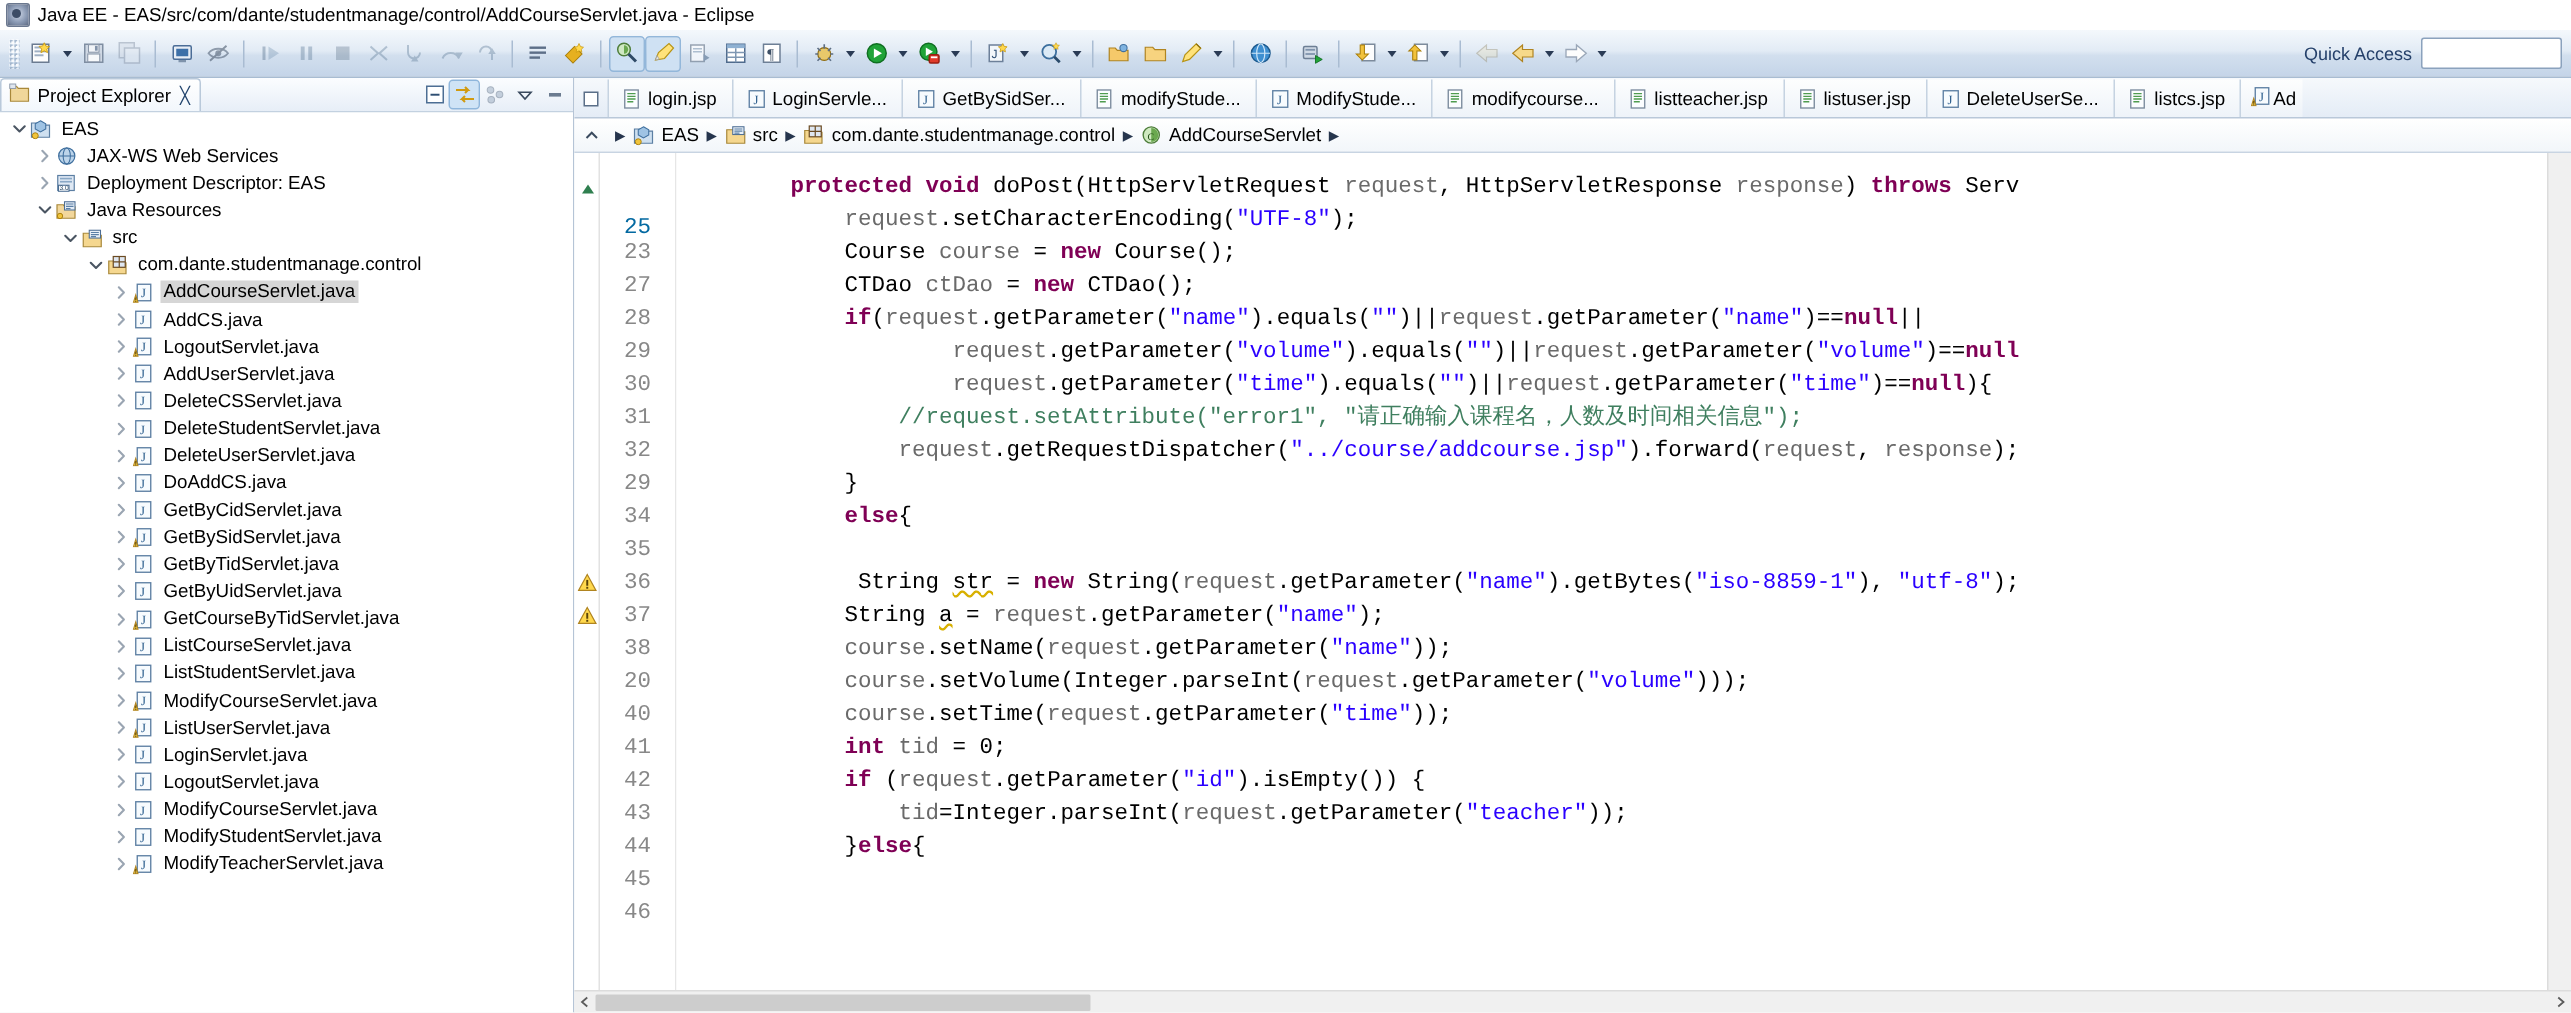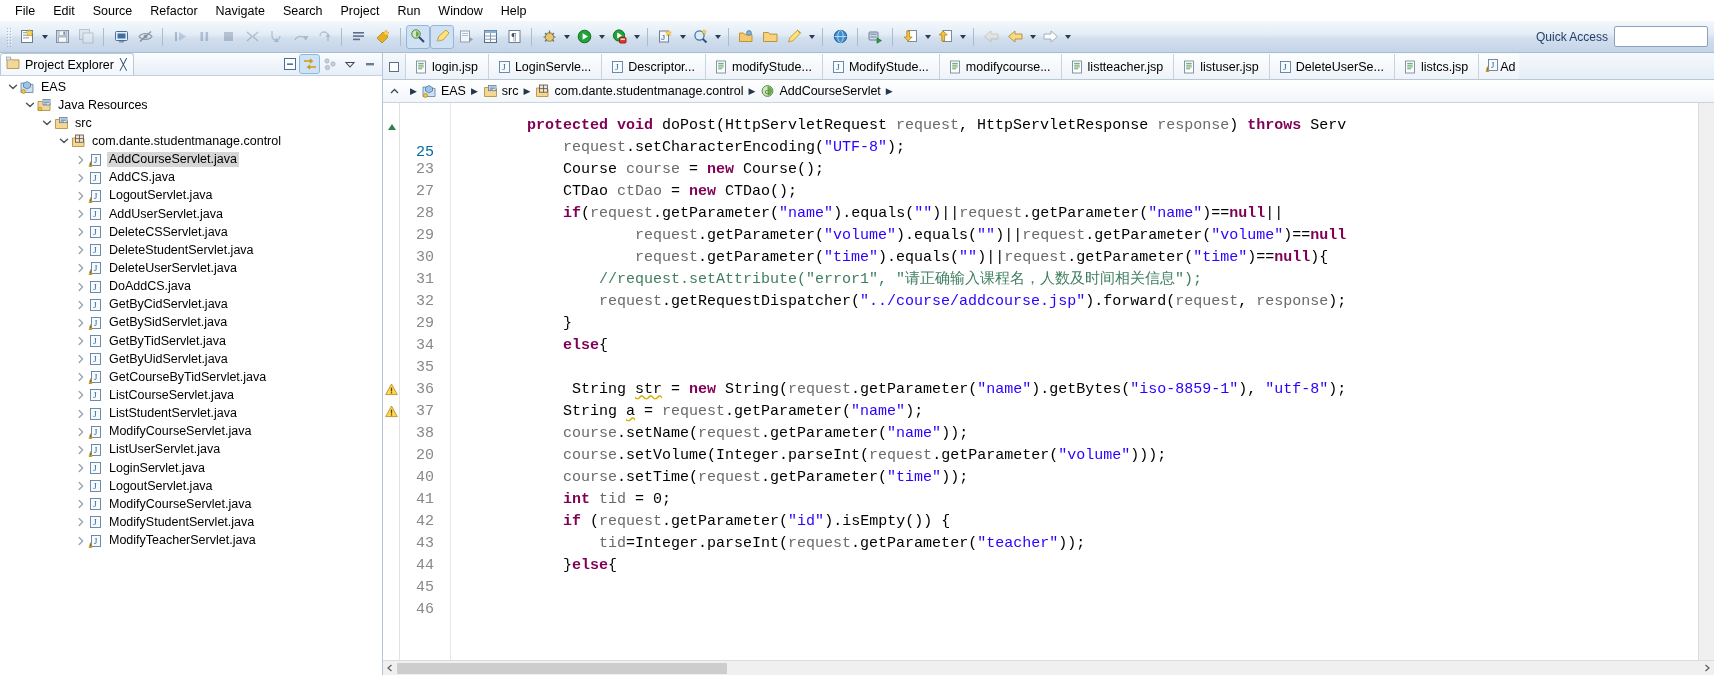--- a/index.html
+++ b/index.html
@@ -104,33 +104,25 @@
 
   .vscroll-right{width:15px;flex:0 0 15px;background:#f0f0f0;border-left:1px solid #dcdcdc;}
   .adtab{height:25px;display:flex;align-items:center;padding:0 4px 0 6px;white-space:nowrap;font-size:12.5px;
      background:linear-gradient(to bottom,#fdfefe,#eef3f9);border-left:1px solid #c6d3e1;}
 </style>
 </head>
 <body>
 
 <div id="app">
 
-
-  <div class="menubar">
-    <div class="mi">File</div>
-    <div class="mi">Edit</div>
-    <div class="mi">Source</div>
-    <div class="mi">Refactor</div>
-    <div class="mi">Navigate</div>
-    <div class="mi">Search</div>
-    <div class="mi">Project</div>
-    <div class="mi">Run</div>
-    <div class="mi">Window</div>
-    <div class="mi">Help</div>
+  <div class="titlebar">
+    <div class="appicon"></div>
+    <span class="ttext">Java EE - EAS/src/com/dante/studentmanage/control/AddCourseServlet.java - Eclipse</span>
   </div>
+
 
   <div class="toolbar">
     <div class="tgrip"></div>
 
     <div class="tb">
       <svg width="17" height="17" viewBox="0 0 17 17">
           <rect x="2.5" y="2.5" width="11" height="12" fill="#fdfdfd" stroke="#6b7b90"></rect>
           <rect x="4" y="4" width="8" height="1.3" fill="#9fb0c4"></rect>
           <rect x="4" y="6.6" width="8" height="1.3" fill="#9fb0c4"></rect>
           <rect x="4" y="9.2" width="6" height="1.3" fill="#9fb0c4"></rect>
@@ -489,20 +481,60 @@
                   <circle cx="3.5" cy="11.5" r="2" fill="#f0c43c" stroke="#a87d08" stroke-width=".6"></circle>
                 </svg>
               </span>
             </span>
             <span class="tlbl">EAS</span>
           </div>
           <div class="trow" style="padding-left: 23px;">
             <span class="twist">
               <span style="display: inline-flex; align-items: center; justify-content: center;">
                 <svg width="10" height="10" viewBox="0 0 10 10">
+                  <path d="M3.2 1.5 L6.6 5 L3.2 8.5" fill="none" stroke="#9aa5b2" stroke-width="1.4" stroke-linecap="round" stroke-linejoin="round"></path>
+                </svg>
+              </span>
+            </span>
+            <span class="tico">
+              <span style="display: inline-flex; align-items: center; justify-content: center;">
+                <svg width="15" height="14" viewBox="0 0 15 14">
+                  <circle cx="7.5" cy="7" r="5.4" fill="#bcd4ea" stroke="#3f6f9e" stroke-width=".8"></circle>
+                  <ellipse cx="7.5" cy="7" rx="2.4" ry="5.4" fill="none" stroke="#3f6f9e" stroke-width=".7"></ellipse>
+                  <line x1="2.1" y1="7" x2="12.9" y2="7" stroke="#3f6f9e" stroke-width=".7"></line>
+                </svg>
+              </span>
+            </span>
+            <span class="tlbl">JAX-WS Web Services</span>
+          </div>
+          <div class="trow" style="padding-left: 23px;">
+            <span class="twist">
+              <span style="display: inline-flex; align-items: center; justify-content: center;">
+                <svg width="10" height="10" viewBox="0 0 10 10">
+                  <path d="M3.2 1.5 L6.6 5 L3.2 8.5" fill="none" stroke="#9aa5b2" stroke-width="1.4" stroke-linecap="round" stroke-linejoin="round"></path>
+                </svg>
+              </span>
+            </span>
+            <span class="tico">
+              <span style="display: inline-flex; align-items: center; justify-content: center;">
+                <svg width="15" height="14" viewBox="0 0 15 14">
+                  <rect x="1.5" y="2" width="11" height="10" fill="#dfe9f4" stroke="#5c7fa3" stroke-width=".8"></rect>
+                  <rect x="3" y="3.5" width="8" height="1.1" fill="#8aa8c6"></rect>
+                  <rect x="3" y="5.6" width="8" height="1.1" fill="#8aa8c6"></rect>
+                  <rect x="2" y="8.5" width="7" height="4" fill="#fff" stroke="#4a6d92" stroke-width=".7"></rect>
+                  <text x="2.6" y="11.8" font-size="4.4" font-family="sans-serif" fill="#22425f">3.0</text>
+                </svg>
+              </span>
+            </span>
+            <span class="tlbl">Deployment Descriptor: EAS</span>
+          </div>
+          <div class="trow" style="padding-left: 23px;">
+            <span class="twist">
+              <span style="display: inline-flex; align-items: center; justify-content: center;">
+                <svg width="10" height="10" viewBox="0 0 10 10">
                   <path d="M1.5 3.2 L5 6.6 L8.5 3.2" fill="none" stroke="#4a5562" stroke-width="1.4" stroke-linecap="round" stroke-linejoin="round"></path>
                 </svg>
               </span>
             </span>
             <span class="tico">
               <span style="display: inline-flex; align-items: center; justify-content: center;">
                 <svg width="15" height="14" viewBox="0 0 15 14">
                   <path d="M1 12.5V3.5h4.2l1.2 1.4H13V12.5z" fill="#f2d79c" stroke="#a8883a" stroke-width=".8"></path>
                   <rect x="6" y="1.5" width="7" height="5.5" fill="#e4ecf5" stroke="#4d6e94" stroke-width=".7"></rect>
                   <path d="M7 3h5M7 4.6h5M7 6.1h3" stroke="#5a7fa6" stroke-width=".8"></path>
@@ -999,21 +1031,21 @@
               </span></span>
             <span>LoginServle...</span>
           </div>
           <div class="etab">
             <span class="eti"><span style="display: inline-flex; align-items: center; justify-content: center;">
                 <svg width="15" height="14" viewBox="0 0 15 14">
                   <rect x="2.5" y="1.5" width="10" height="11" fill="#f7fbfe" stroke="#5d7fa3" stroke-width=".9"></rect>
                   <text x="5.3" y="10" font-size="8.5" font-family="serif" fill="#2a5c8c">J</text>
                 </svg>
               </span></span>
-            <span>Descriptor...</span>
+            <span>GetBySidSer...</span>
           </div>
           <div class="etab">
             <span class="eti"><span style="display: inline-flex; align-items: center; justify-content: center;">
                 <svg width="14" height="14" viewBox="0 0 14 14">
                   <rect x="2.5" y="1" width="9" height="12" fill="#fbfdff" stroke="#7a8a9c" stroke-width=".9"></rect>
                   <path d="M4.2 3.4h5.5M4.2 5.2h5.5M4.2 7h5.5M4.2 8.8h4" stroke="#4f9c4f" stroke-width=".9"></path>
                 </svg>
               </span></span>
             <span>modifyStude...</span>
           </div>

